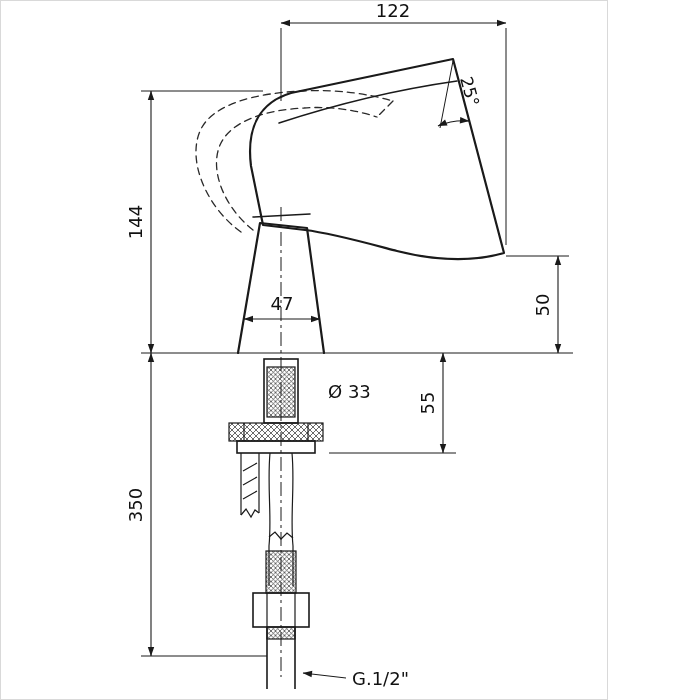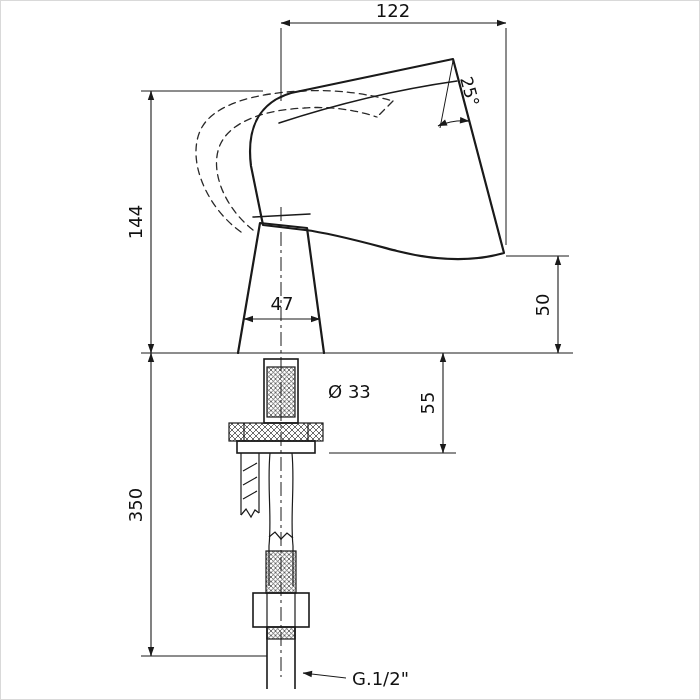--- a/index.html
+++ b/index.html
@@ -1,17 +1,17 @@
 <!DOCTYPE html>
 <html><head>
 <meta charset="utf-8">
 <style>
   html, body { margin: 0; padding: 0; background: #ffffff; }
   .stage {
-    width: 700px; height: 700px; position: relative;
+    width: 608px; height: 700px; position: relative;
     background: #ffffff; box-sizing: border-box;
     border: 1px solid #d9d9d9;
     font-family: "DejaVu Sans", sans-serif;
   }
   svg { display: block; }
   .outline   { stroke: #1a1a1a; stroke-width: 2.2; fill: none; stroke-linejoin: round; stroke-linecap: round; }
   .outline-med { stroke: #1a1a1a; stroke-width: 1.6; fill: none; stroke-linecap: round; }
   .ghost     { stroke: #2a2a2a; stroke-width: 1.3; fill: none; stroke-dasharray: 7 5; stroke-linecap: round; }
   .dim       { stroke: #1a1a1a; stroke-width: 1.1; fill: none; }
   .thin      { stroke: #1a1a1a; stroke-width: 1; fill: none; }

